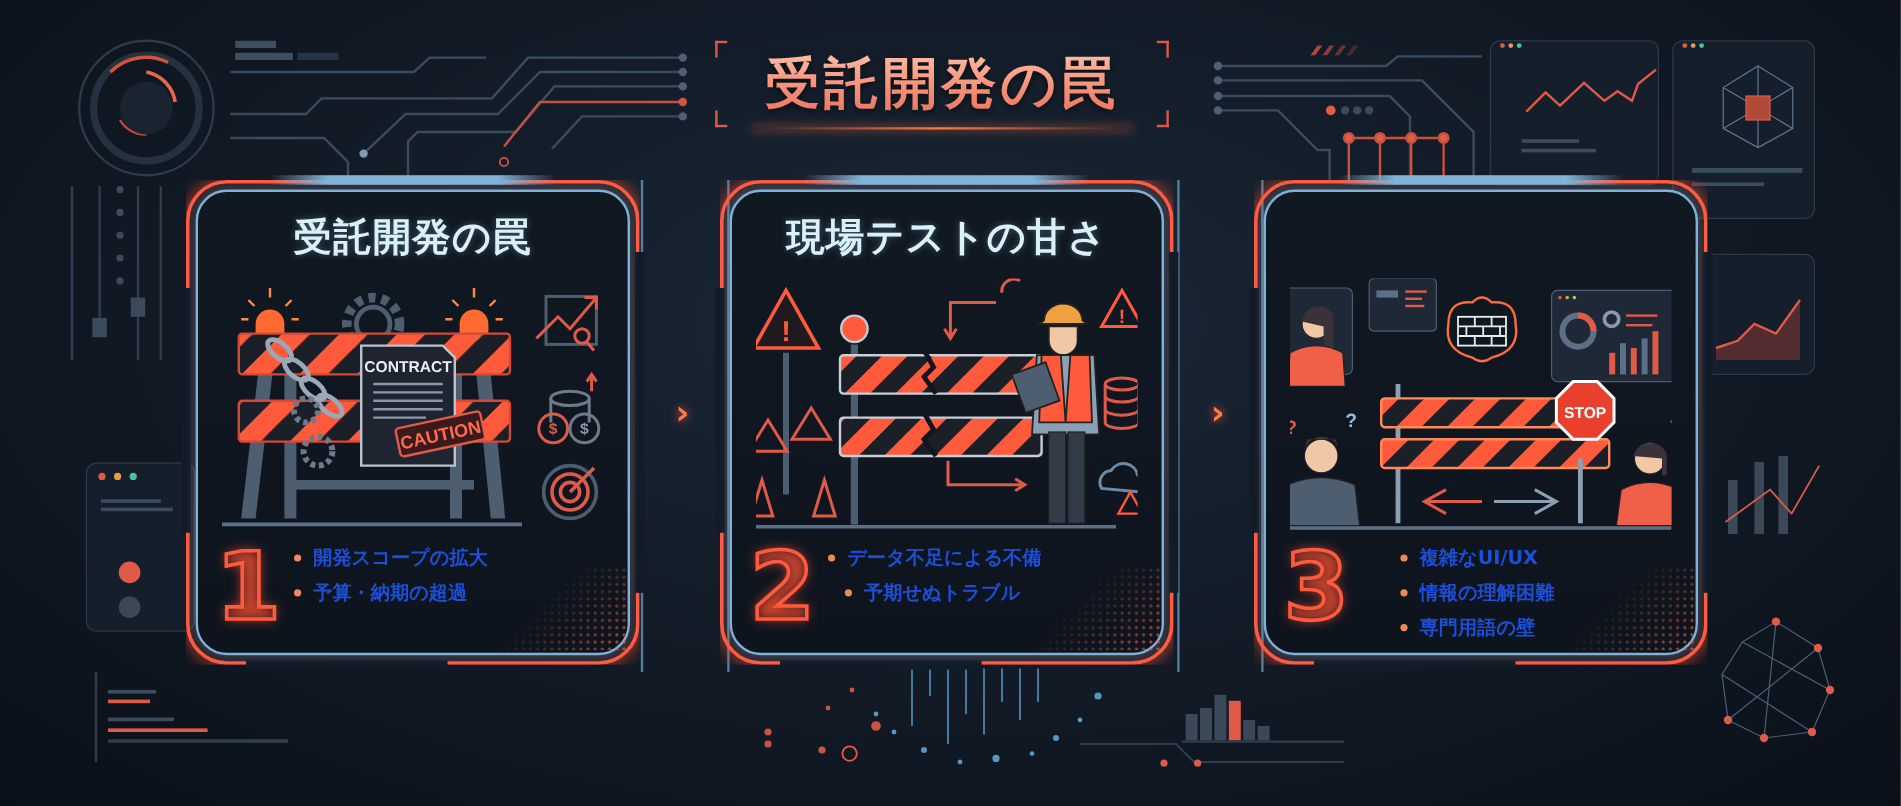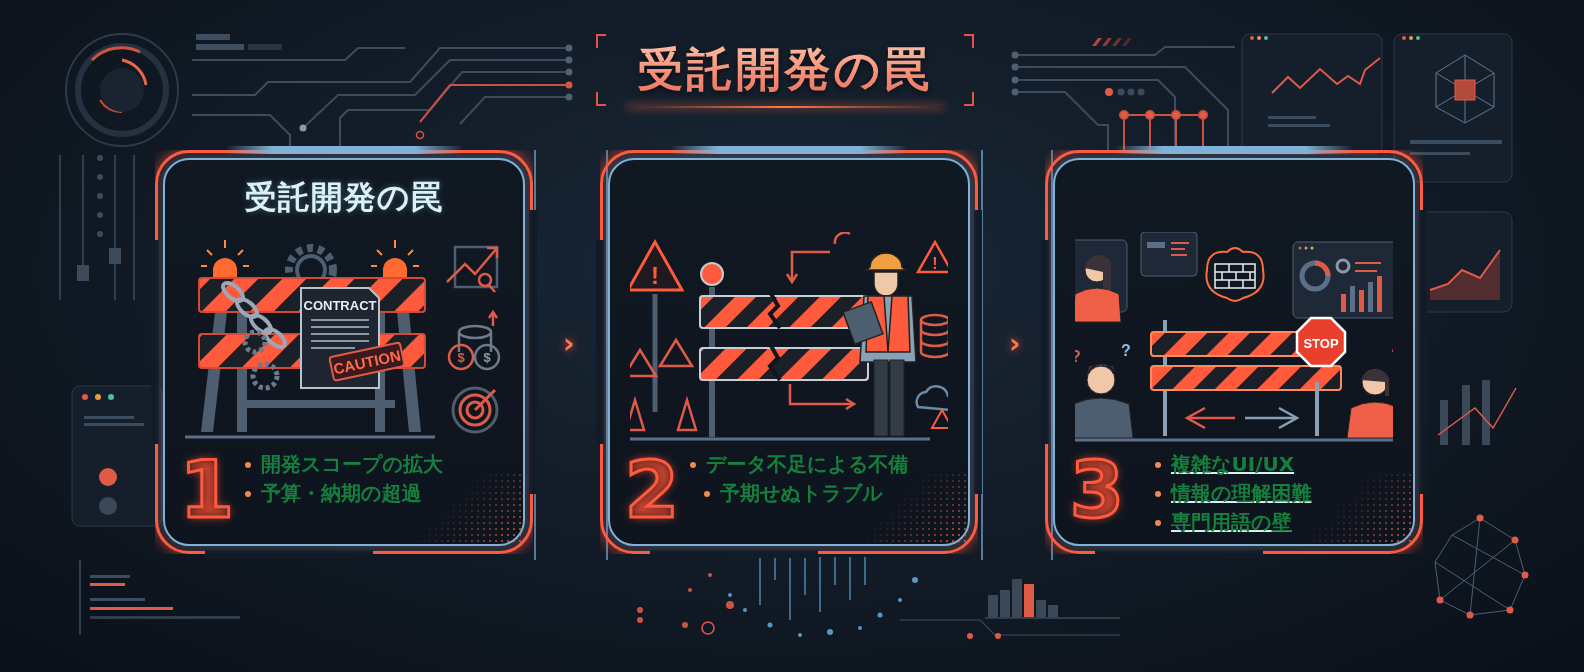--- a/index.html
+++ b/index.html
@@ -82,21 +82,21 @@
   .illus svg { width: 100%; height: 100%; }
   .card-num {
     position: absolute; left: 22px; top: 300px; width: 60px; height: 80px;
     font-size: 78px; font-weight: bold; line-height: 80px; text-align: center;
     color: transparent;
     -webkit-text-stroke: 3px #ff5a3c;
     text-shadow: 0 0 10px rgba(255,80,50,0.8);
   }
   .bullets { position: absolute; left: 88px; top: 300px; list-style: none; }
   .bullets li {
-    position: relative; font-size: 20px; font-weight: bold; color: #15803d;
+    position: relative; font-size: 16px; font-weight: bold; color: #1d4ed8;
     padding-left: 18px; height: 29px; line-height: 29px; white-space: nowrap;
   }
   .bullets li::before {
     content: ""; position: absolute; left: 2px; top: 12px; width: 6px; height: 6px;
     border-radius: 50%; background: #f08a55;
   }
   .dots {
     position: absolute; right: 10px; bottom: 12px; width: 120px; height: 70px;
     background-image: radial-gradient(circle, rgba(240,100,60,0.75) 1px, transparent 1.6px);
     background-size: 6px 6px;
@@ -450,20 +450,21 @@
 
 <div class="chevron" style="left:563px;">›</div>
 
 <div class="card" style="left:600px;">
   <div class="frame-outer"></div>
   <div class="mask-left"></div>
   <div class="mask-right"></div>
   <div class="mask-bottom"></div>
   <div class="frame-inner"></div>
   <div class="mask-top"></div>
+  <div class="card-title">現場テストの甘さ</div>
   <div class="illus">
     <svg viewBox="0 0 318 210">
       <defs>
         <pattern id="stripes2" width="30" height="30" patternUnits="userSpaceOnUse" patternTransform="rotate(45)">
           <rect width="15" height="30" fill="#ff5a3c"></rect>
             <rect x="15" width="15" height="30" fill="#1a1f28"></rect>
         </pattern>
       </defs>
 
       <g>
@@ -636,19 +637,19 @@
       <g>
         <circle cx="300" cy="150" r="13" fill="#f0c8a8" stroke="#222"></circle>
         <path d="M 286 148 A 15 15 0 0 1 314 146 L 314 164 L 310 164 L 310 150 Z" fill="#3a3238"></path>
         <path d="M 276 176 Q 300 164 324 176 L 328 206 L 272 206 Z" fill="#f06048" stroke="#222"></path>
         <text x="316" y="128" fill="#e05a48" font-size="16" font-weight="bold" font-family="Liberation Sans, sans-serif">?</text>
       </g>
       <line x1="0" y1="208" x2="318" y2="208" stroke="#5b7088" stroke-width="3"></line>
     </svg>
   </div>
   <div class="card-num">3</div>
-  <ul class="bullets" style="left:108px;text-decoration:underline;">
+  <ul class="bullets" style="left:120px;">
     <li>複雑なUI/UX</li>
     <li>情報の理解困難</li>
     <li>専門用語の壁</li>
   </ul>
   <div class="dots"></div>
 </div>
 
 </body></html>

